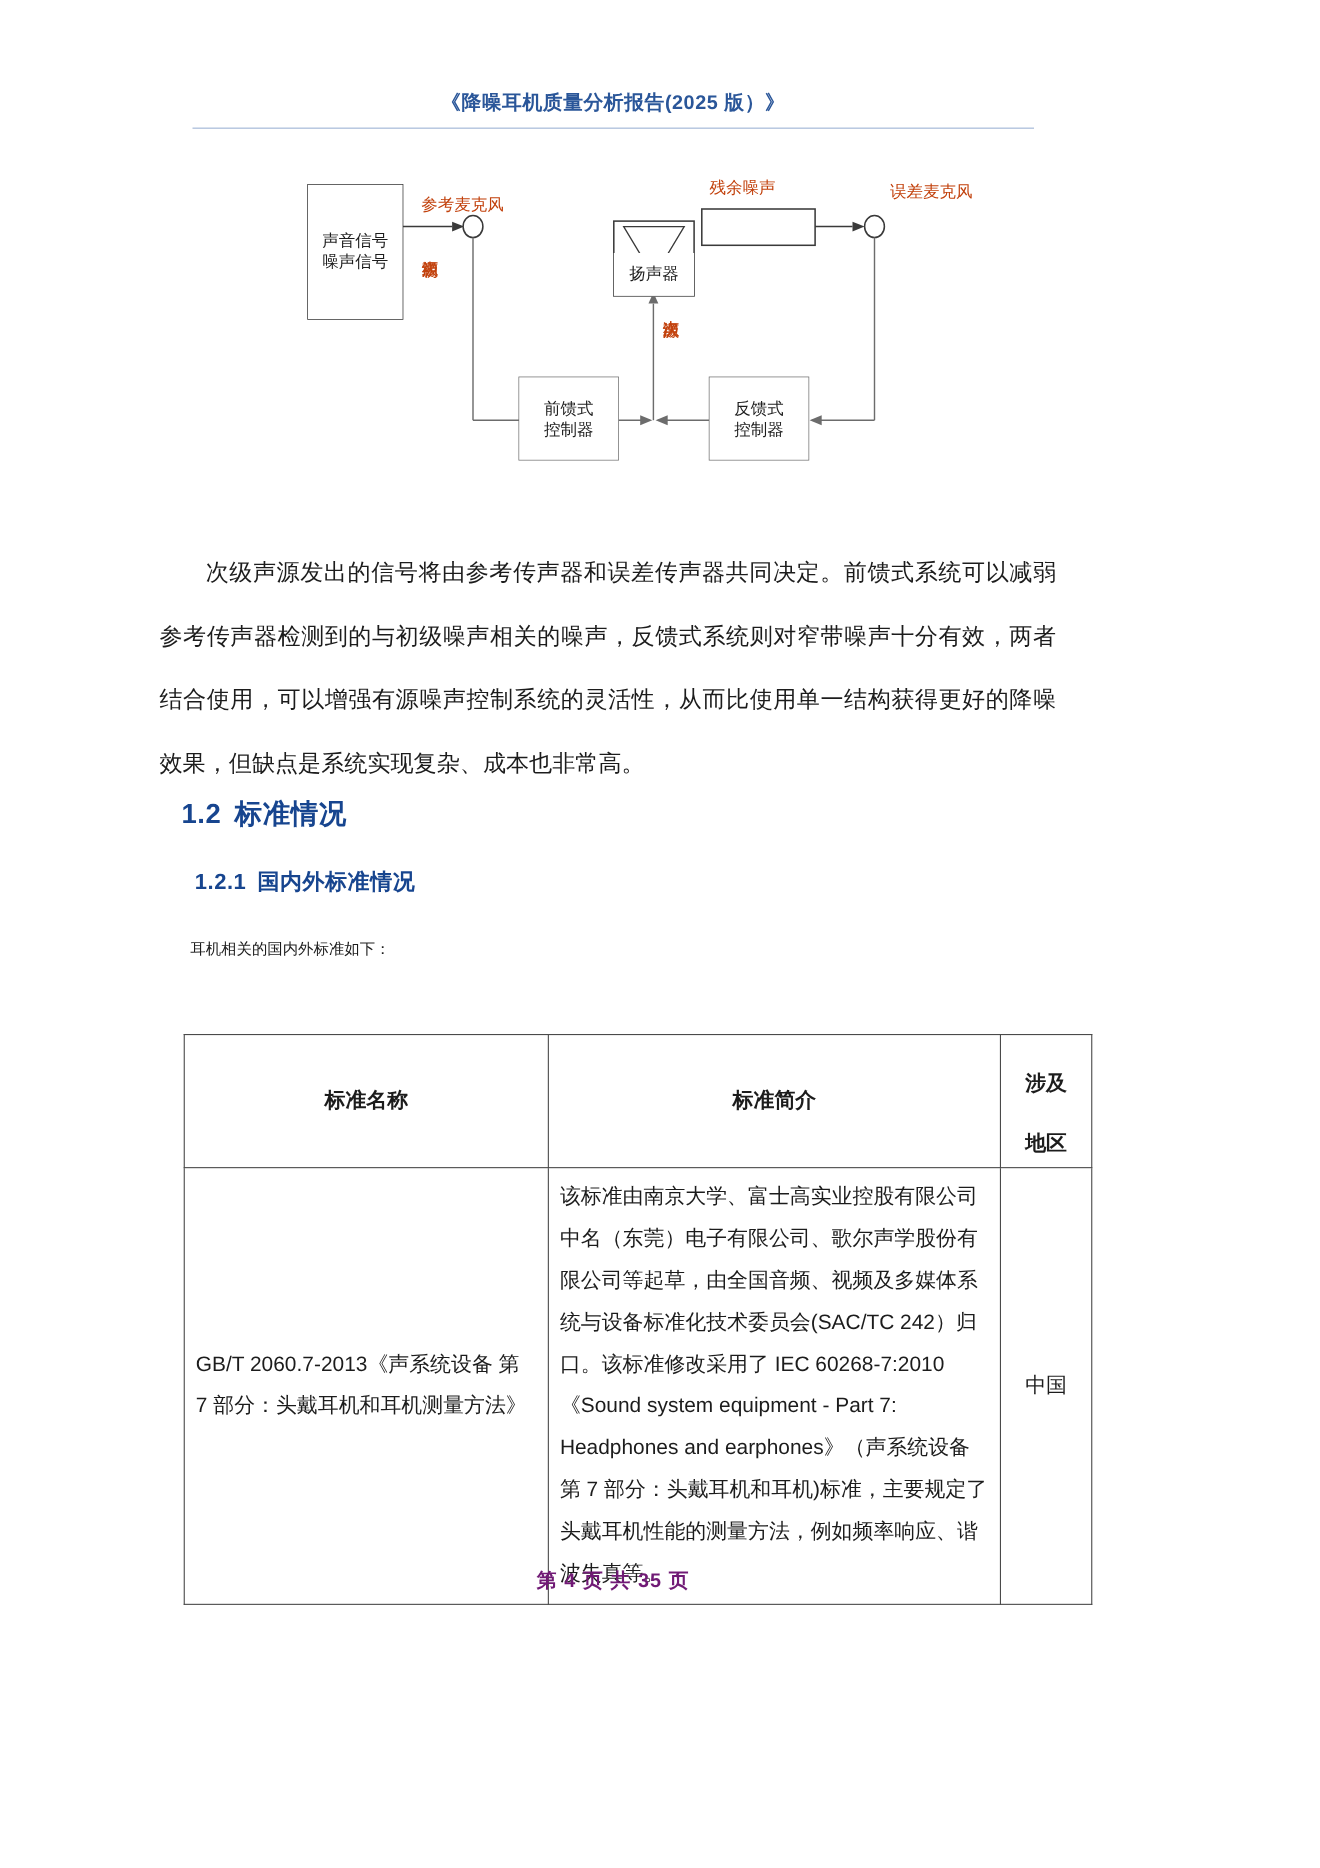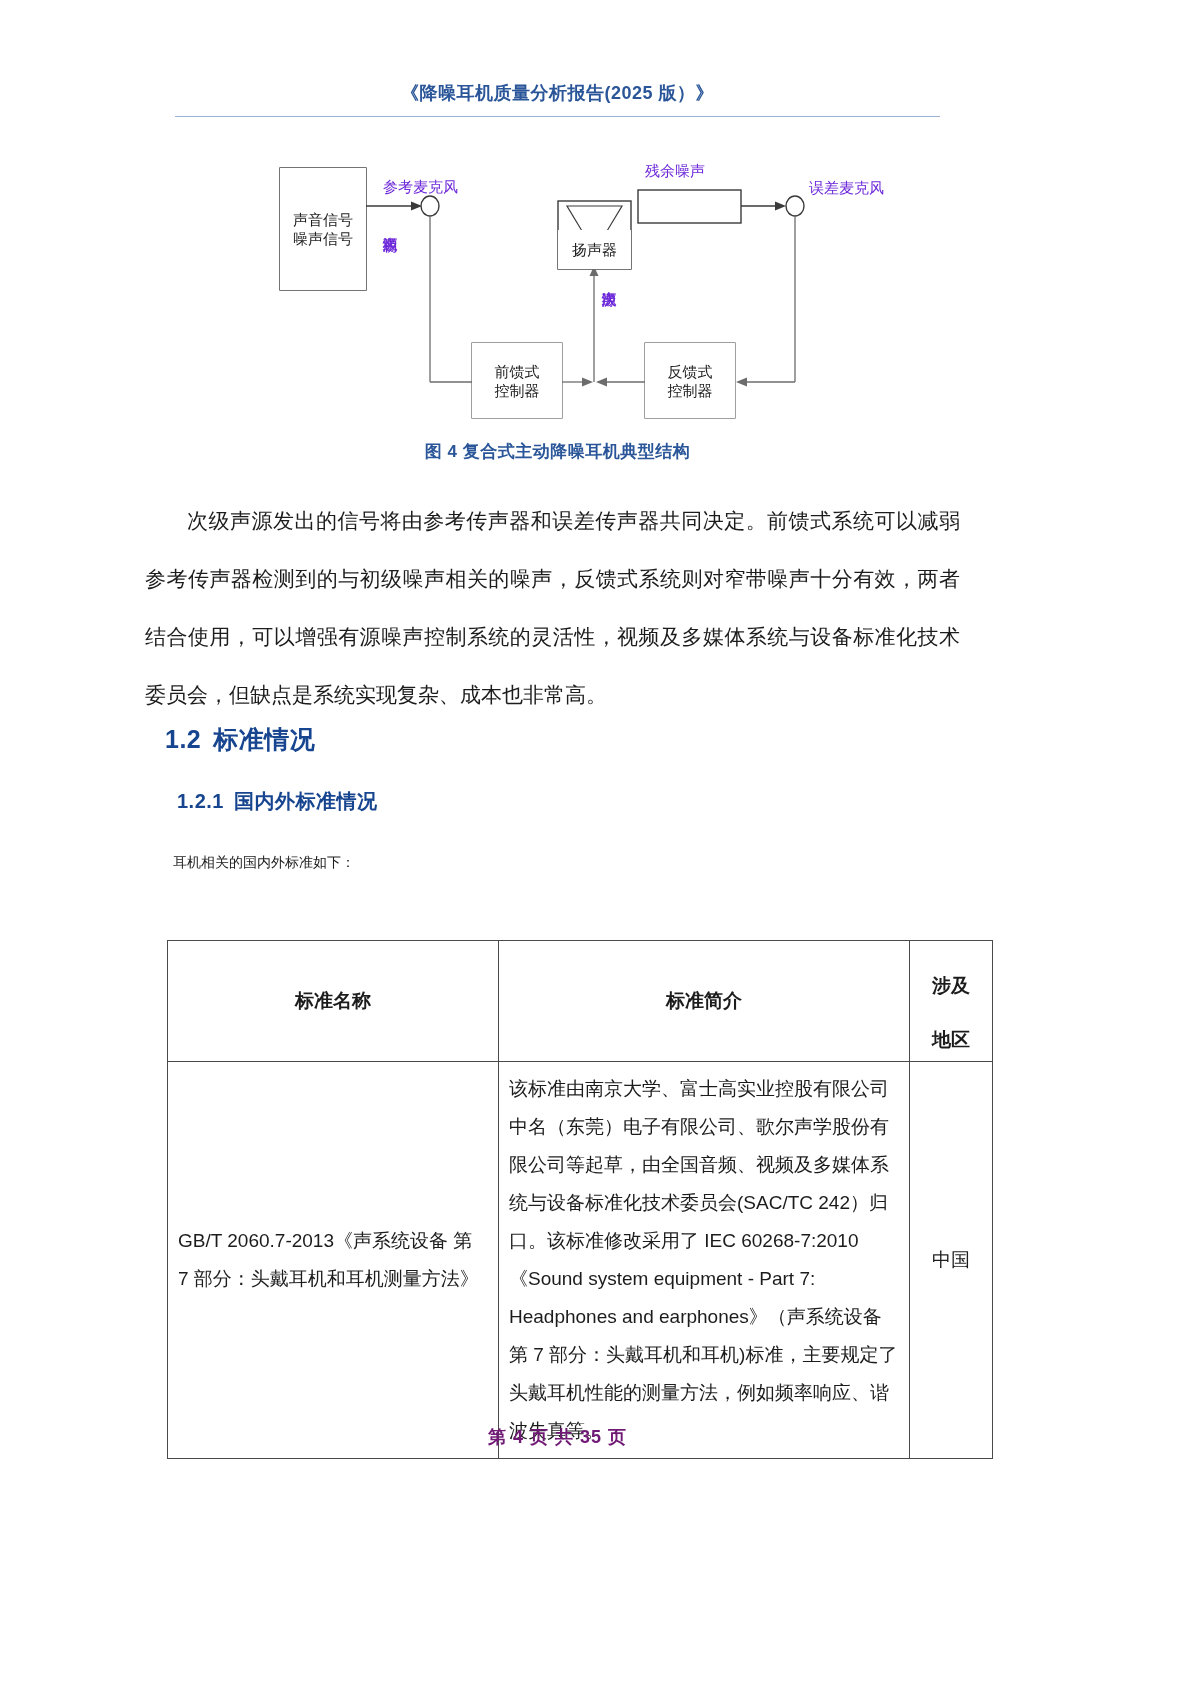--- a/index.html
+++ b/index.html
@@ -57,21 +57,21 @@
   .diagram {
     position: absolute;
     left: 0;
     top: 0;
     width: 765px;
     height: 300px;
   }
   .dg-label {
     position: absolute;
     font-size: 15px;
-    color: #6d28d9;
+    color: #c2410c;
     font-family: Liberation Serif, serif;
     line-height: 18px;
     white-space: nowrap;
   }
   .dg-vert {
     writing-mode: vertical-rl;
     white-space: nowrap;
     line-height: 17px;
     letter-spacing: 0px;
   }
@@ -275,41 +275,40 @@
     <div class="dg-box" style="left:105px; top:38px; width:86px; height:122px; border:none;">
       <span>声音信号<br>噪声信号</span>
     </div>
 
     <div class="dg-label" style="left:208px; top:48px;">参考麦克风</div>
 
     <div class="dg-label dg-vert" style="left:206px; top:95px;">初级声源</div>
 
     <div class="dg-label" style="left:470px; top:32px;">残余噪声</div>
 
-    <div class="dg-label" style="left:634px; top:49px;">误差麦克风</div>
+    <div class="dg-label" style="left:634px; top:36px;">误差麦克风</div>
 
     <div class="dg-label dg-vert" style="left:425px; top:150px;">次级声源</div>
 
     <div class="dg-box" style="left:383px; top:100px; width:73px; height:39px; border:none;">
       <span>扬声器</span>
     </div>
 
     <div class="dg-box" style="left:297px; top:213px; width:90px; height:75px; border:none;">
       <span>前馈式<br>控制器</span>
     </div>
 
     <div class="dg-box" style="left:470px; top:213px; width:90px; height:75px; border:none;">
       <span>反馈式<br>控制器</span>
     </div>
   </div>
 
-  <div class="fig-caption">图 4  复合式主动降噪耳机典型结构</div>
 
   <div class="body-block">
-    <p class="para">次级声源发出的信号将由参考传声器和误差传声器共同决定。前馈式系统可以减弱参考传声器检测到的与初级噪声相关的噪声，反馈式系统则对窄带噪声十分有效，两者结合使用，可以增强有源噪声控制系统的灵活性，视频及多媒体系统与设备标准化技术委员会，但缺点是系统实现复杂、成本也非常高。</p>
+    <p class="para">次级声源发出的信号将由参考传声器和误差传声器共同决定。前馈式系统可以减弱参考传声器检测到的与初级噪声相关的噪声，反馈式系统则对窄带噪声十分有效，两者结合使用，可以增强有源噪声控制系统的灵活性，从而比使用单一结构获得更好的降噪效果，但缺点是系统实现复杂、成本也非常高。</p>
   </div>
 
   <div class="h2">
     <span class="num">1.2</span><span>标准情况</span>
   </div>
 
   <div class="h3">
     <span class="num">1.2.1</span><span>国内外标准情况</span>
   </div>
 

